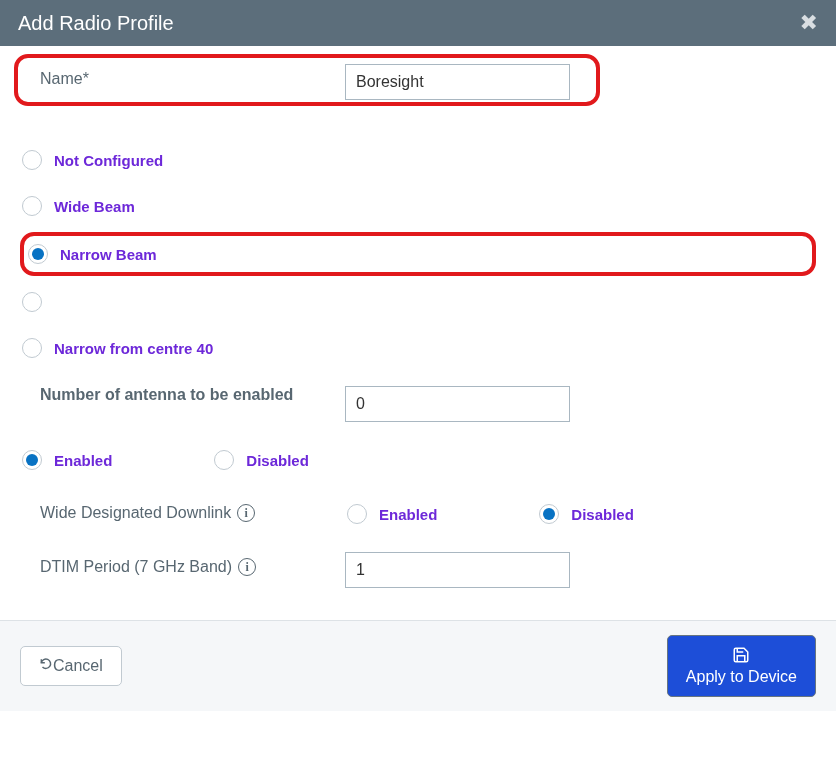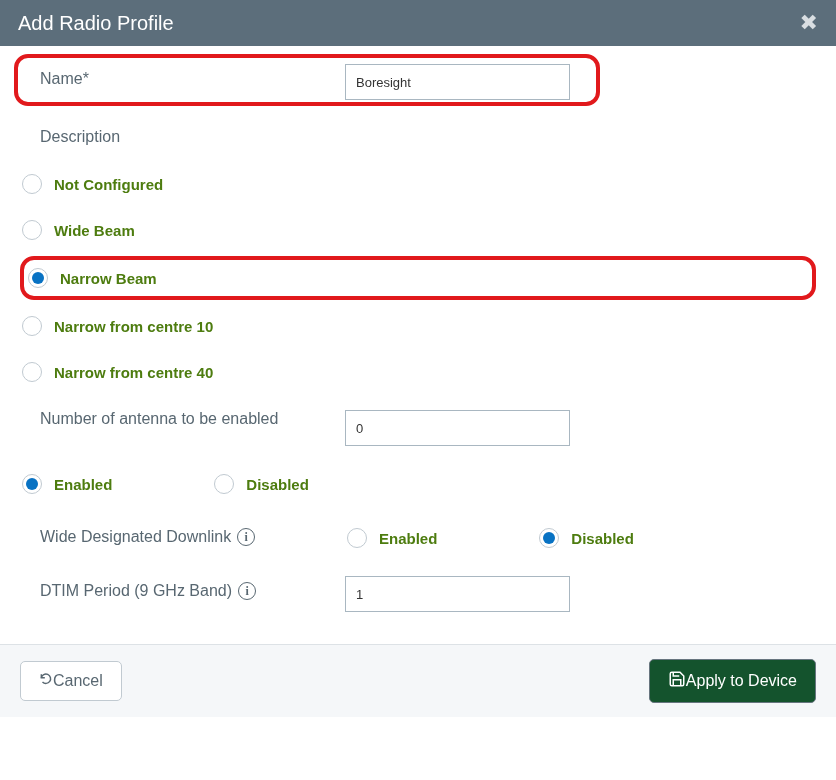--- a/index.html
+++ b/index.html
@@ -47,36 +47,36 @@
       margin-left: 20px;
     }
     .row .value-col {
       flex: 1;
     }
     .text-input {
       width: 225px;
       height: 36px;
       padding: 14px 10px;
       border: 1px solid #a9b7c1;
-      font-size: 13px;
+      font-size: 16px;
       color: #333;
       font-family: inherit;
     }
     .text-input::placeholder { color: #9aa6af; }
     .radio-list {
       display: flex;
       flex-direction: column;
       gap: 14px;
     }
     .radio-item {
       display: flex;
       align-items: center;
       gap: 12px;
       font-weight: 700;
-      color: #4d7c0f;
+      color: #6d28d9;
       cursor: pointer;
       padding: 6px 10px 6px 2px;
     }
     .radio-circle {
       width: 20px;
       height: 20px;
       border: 1px solid #c1cad1;
       border-radius: 50%;
       display: flex;
       align-items: center;
@@ -141,23 +141,24 @@
       border-radius: 5px;
       cursor: pointer;
       font-family: inherit;
     }
     .btn-cancel {
       background: #fff;
       color: #586771;
       border: 1px solid #c1cad1;
     }
     .btn-apply {
-      background: #14532d;
+      background: #1d4ed8;
       color: #fff;
       border: 1px solid #67757f;
+      flex-direction: column;
     }
     .icon-undo svg { width: 14px; height: 14px; }
     .icon-save svg { width: 18px; height: 18px; }
   </style>
 </head>
 <body>
 
 <div class="dialog">
 
   <div class="titlebar">
@@ -169,21 +170,20 @@
 
     <div class="row">
       <div class="highlight-a"></div>
       <div class="label-col">Name*</div>
       <div class="value-col">
         <input class="text-input" type="text" value="Boresight" style="">
       </div>
     </div>
 
     <div class="row">
-      <div class="label-col">Description</div>
     </div>
 
     <div class="row">
       <div class="value-col">
         <div class="radio-list">
           <label class="radio-item">
             <span class="radio-circle"></span>
             <span>Not Configured</span>
           </label>
           <label class="radio-item">
@@ -191,32 +191,31 @@
             <span>Wide Beam</span>
           </label>
           <div class="highlight-b">
             <label class="radio-item" style="margin:0;">
               <span class="radio-circle checked"></span>
               <span>Narrow Beam</span>
             </label>
           </div>
           <label class="radio-item">
             <span class="radio-circle"></span>
-            <span>Narrow from centre 10</span>
           </label>
           <label class="radio-item">
             <span class="radio-circle"></span>
             <span>Narrow from centre 40</span>
           </label>
         </div>
       </div>
     </div>
 
     <div class="row">
-      <div class="label-col" style="padding-top:0;">Number of antenna to be enabled</div>
+      <div class="label-col" style="padding-top:0;font-weight:bold;">Number of antenna to be enabled</div>
       <div class="value-col">
         <input class="text-input" type="text" value="0" style="">
       </div>
     </div>
 
     <div class="row">
       <div class="value-col">
         <div class="radio-inline">
           <label class="radio-item">
             <span class="radio-circle checked"></span>
@@ -244,21 +243,21 @@
           <label class="radio-item">
             <span class="radio-circle checked"></span>
             <span>Disabled</span>
           </label>
         </div>
       </div>
     </div>
 
     <div class="row">
       <div class="label-col">
-        <span>DTIM Period (9 GHz Band)</span>
+        <span>DTIM Period (7 GHz Band)</span>
         <span class="info-icon">i</span>
       </div>
       <div class="value-col">
         <input class="text-input" type="text" value="1" style="">
       </div>
     </div>
 
   </div>
 
   <div class="footer">

